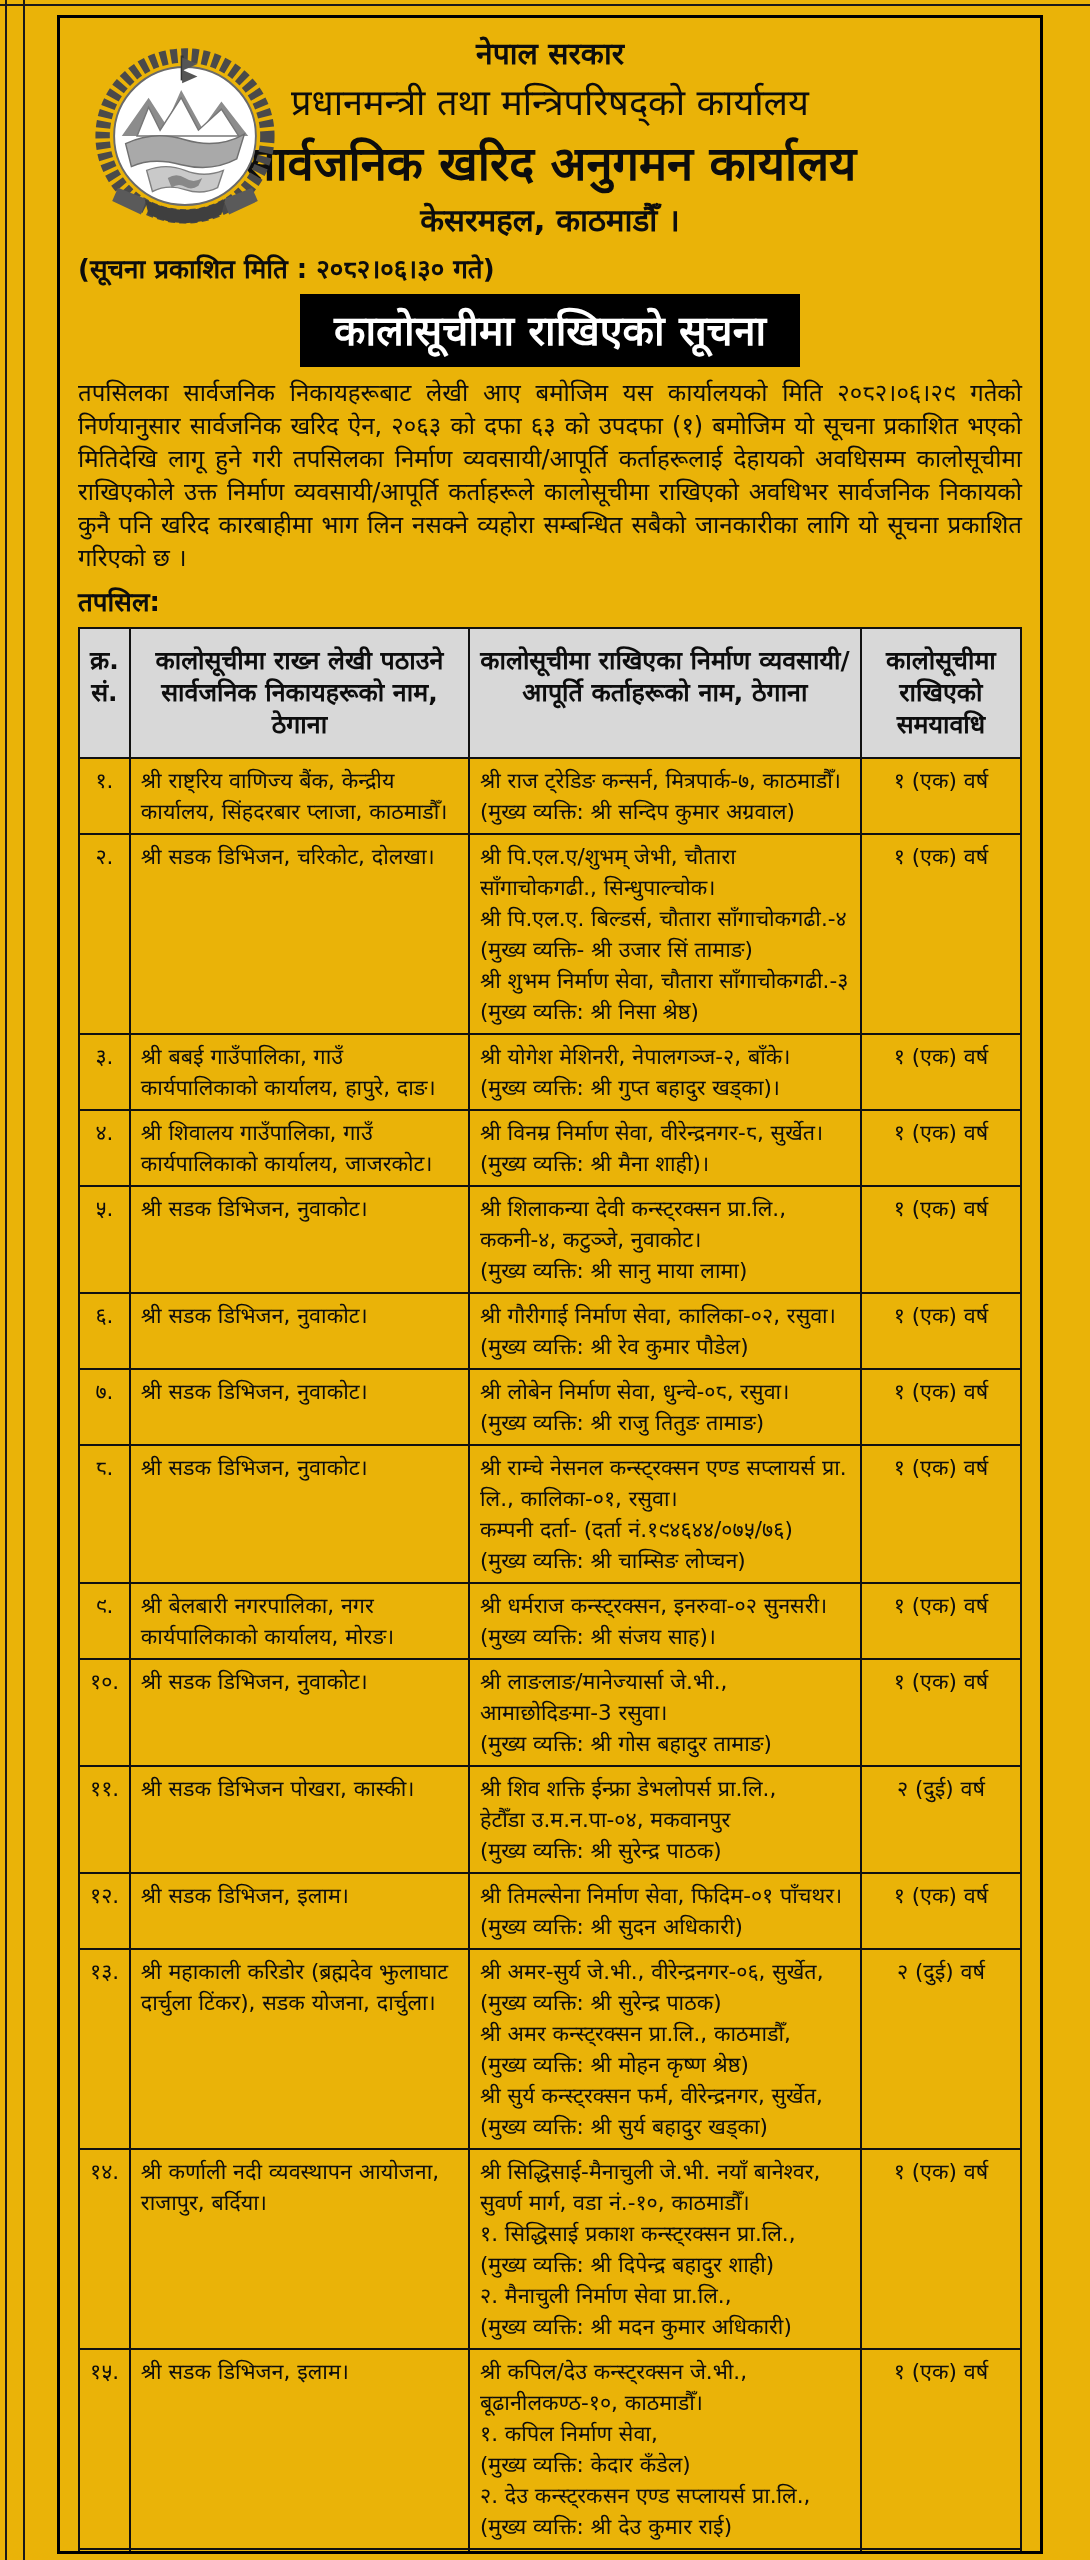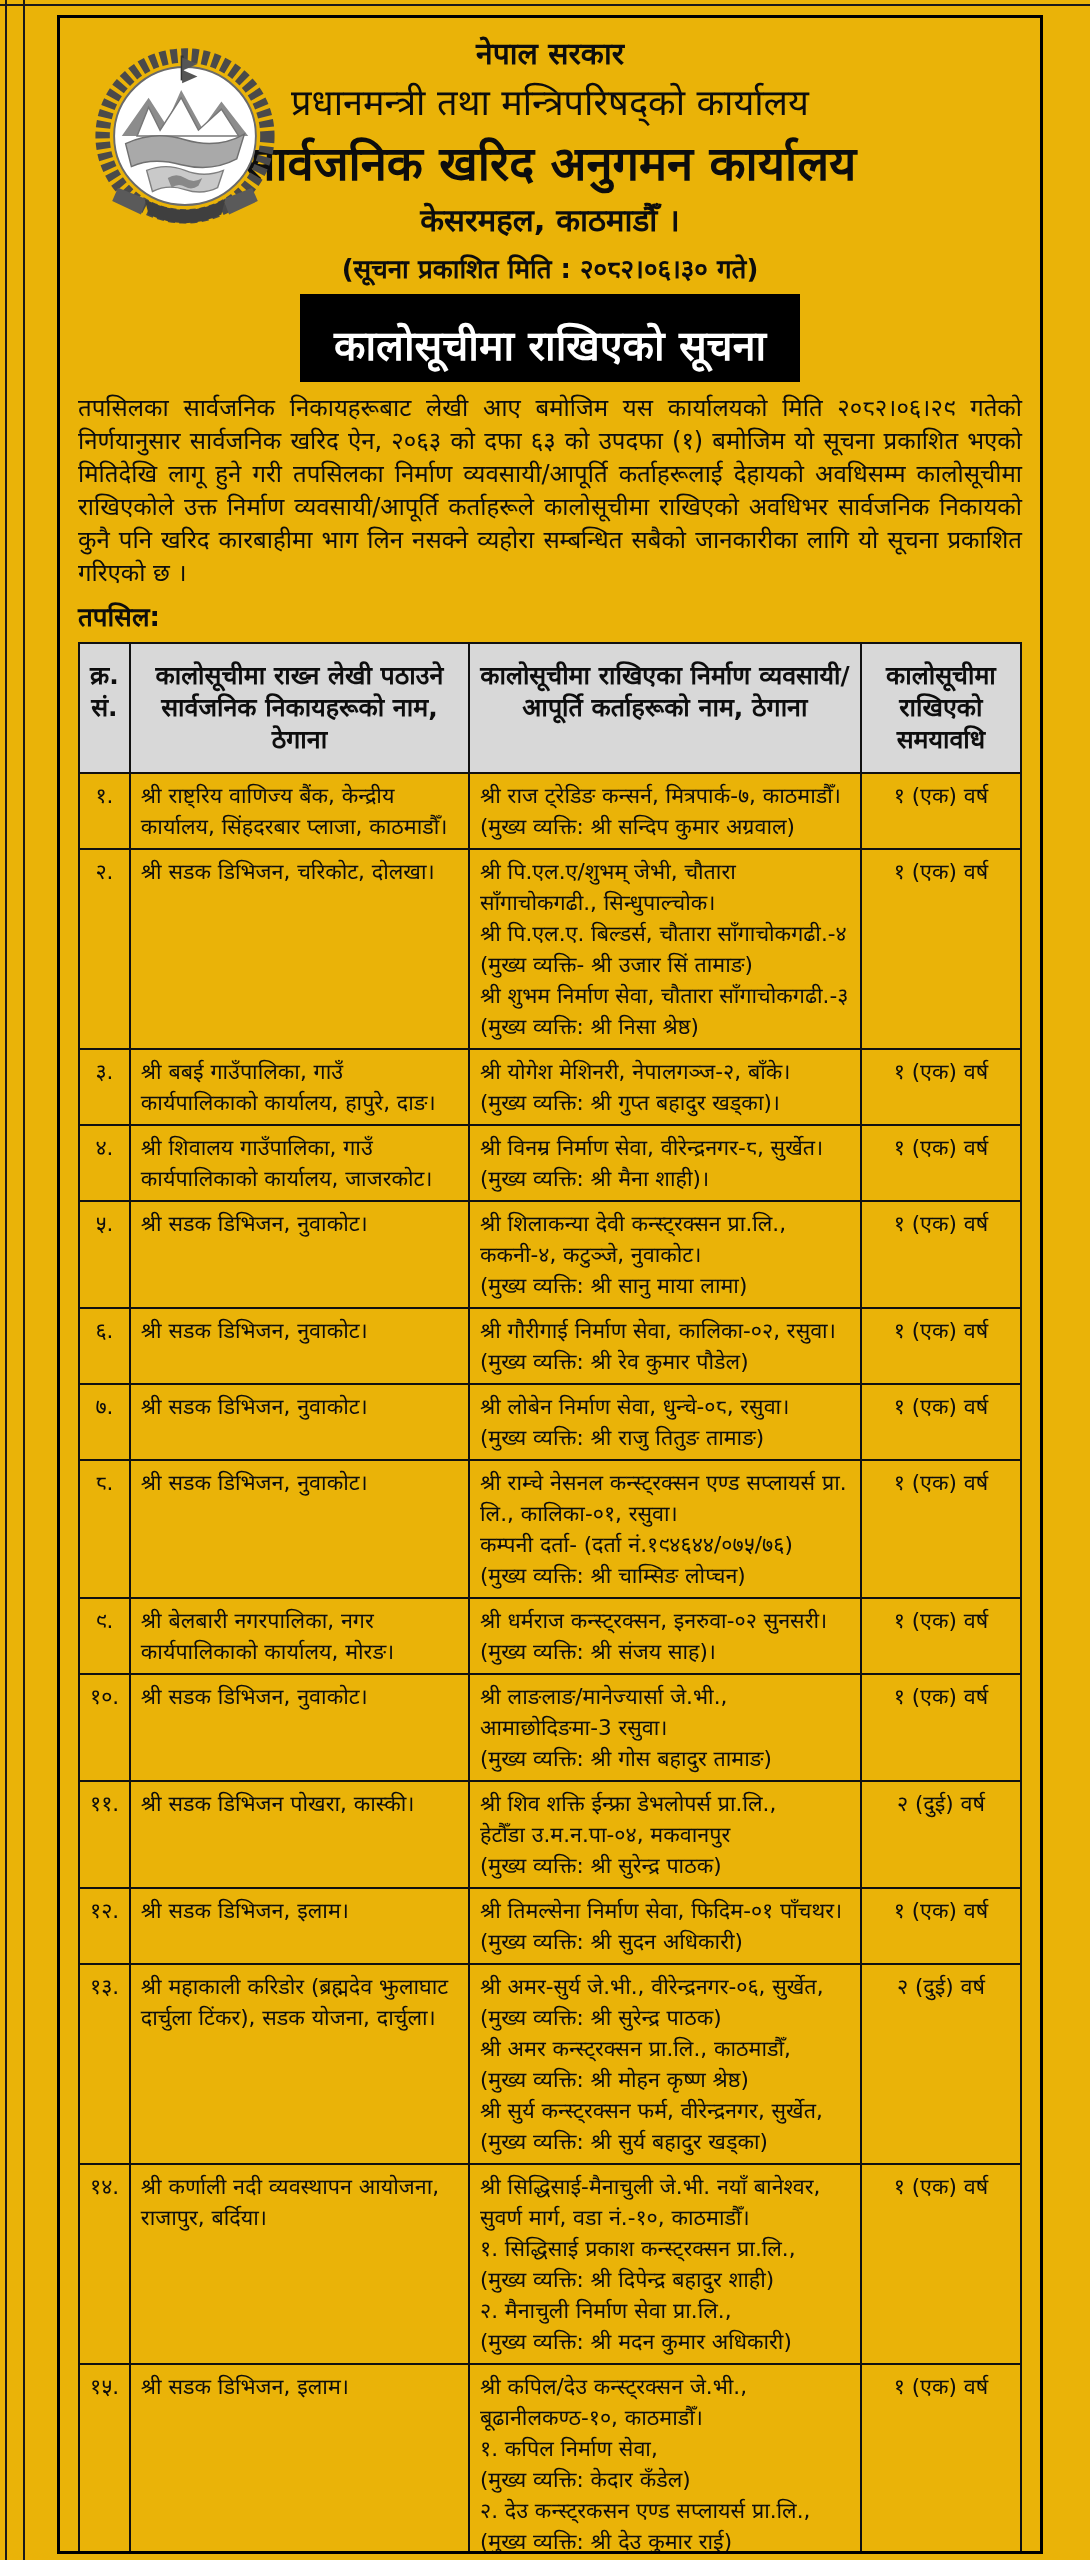--- a/index.html
+++ b/index.html
@@ -20,26 +20,26 @@
     padding:12px 18px 10px 18px;
     box-sizing:border-box;
     overflow:hidden;
   }
   .masthead{position:relative;text-align:center;}
   .emblem{position:absolute;left:8px;top:12px;width:198px;height:182px;}
   .m1{font-size:30px;font-weight:700;margin-top:2px;}
   .m2{font-size:36px;font-weight:400;margin-top:4px;}
   .m3{font-size:47px;font-weight:800;margin-top:4px;}
   .m4{font-size:31px;font-weight:700;margin-top:4px;}
-  .pubdate{font-size:26px;font-weight:700;margin-top:10px;text-align:center;}
+  .pubdate{font-size:26px;font-weight:700;margin-top:10px;}
   .banner-wrap{text-align:center;margin:8px 0 10px 0;}
   .banner{
     display:inline-block;background:#000;color:#fff;
     font-size:41px;font-weight:800;
-    padding:22px 34px 10px 34px;
+    padding:7px 34px 10px 34px;
   }
   .para{
     font-size:24px;line-height:33px;font-weight:500;
     text-align:justify;margin-top:2px;
   }
   .tapasil{font-size:26px;font-weight:800;margin:8px 0 8px 0;}
   table.blk{
     width:100%;border-collapse:collapse;table-layout:fixed;
   }
   table.blk th,table.blk td{

